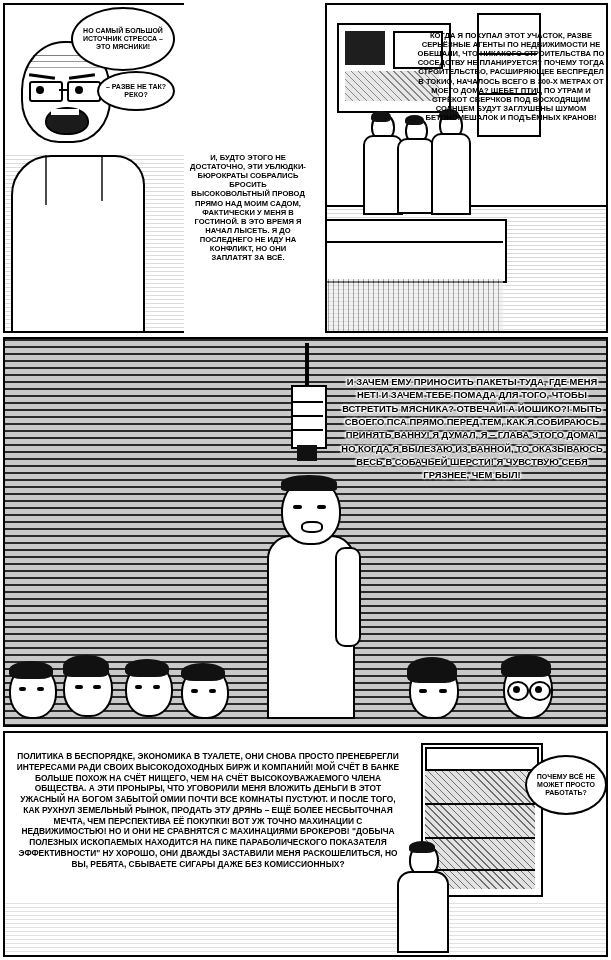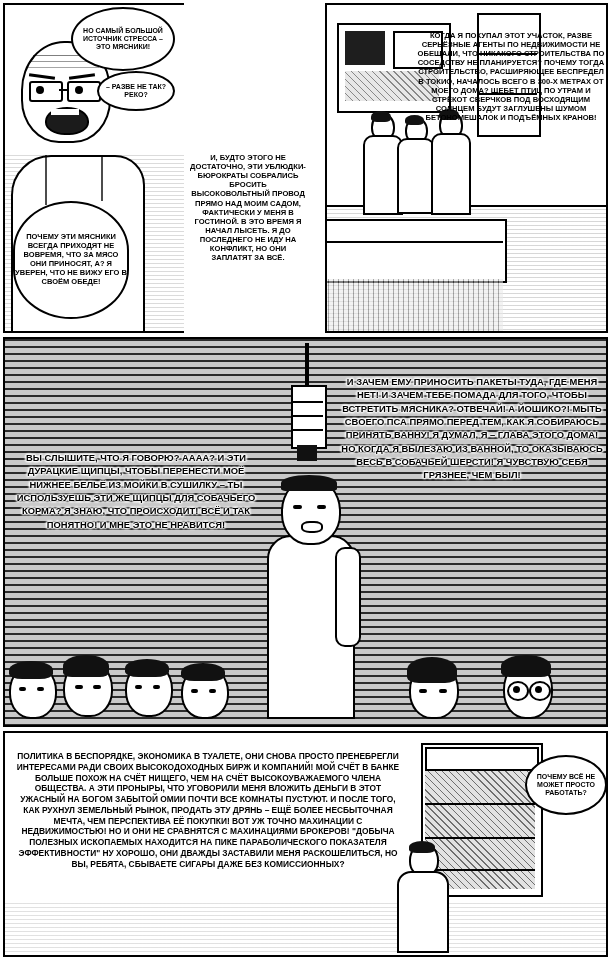--- a/index.html
+++ b/index.html
@@ -66,23 +66,20 @@
       <div class="line" style="left:96px;top:152px;width:2px;height:44px;opacity:.7;"></div>
 
       <div class="bubble" style="left:66px;top:2px;width:104px;height:64px;font-size:7px;line-height:1.15;font-weight:bold;">
         <span>НО САМЫЙ БОЛЬШОЙ ИСТОЧНИК СТРЕССА – ЭТО МЯСНИКИ!</span>
       </div>
 
       <div class="bubble" style="left:92px;top:66px;width:78px;height:40px;font-size:7px;line-height:1.15;font-weight:bold;">
         <span>– РАЗВЕ НЕ ТАК? РЕКО?</span>
       </div>
 
-      <div class="rect-bubble" style="left:8px;top:196px;width:116px;height:118px;border-radius:50%/42%;font-size:7.5px;line-height:1.18;font-weight:bold;">
-        <span>ПОЧЕМУ ЭТИ МЯСНИКИ ВСЕГДА ПРИХОДЯТ НЕ ВОВРЕМЯ, ЧТО ЗА МЯСО ОНИ ПРИНОСЯТ, А? Я УВЕРЕН, ЧТО НЕ ВИЖУ ЕГО В СВОЁМ ОБЕДЕ!</span>
-      </div>
     </div>
   </div>
 
   <div class="panel" style="left:184px;top:3px;width:128px;height:330px;border:none;">
     <div class="inner">
       <div class="txt" style="left:6px;top:150px;width:116px;font-size:7.6px;font-weight:bold;line-height:1.2;">И, БУДТО ЭТОГО НЕ ДОСТАТОЧНО, ЭТИ УБЛЮДКИ-БЮРОКРАТЫ СОБРАЛИСЬ БРОСИТЬ ВЫСОКОВОЛЬТНЫЙ ПРОВОД ПРЯМО НАД МОИМ САДОМ, ФАКТИЧЕСКИ У МЕНЯ В ГОСТИНОЙ. В ЭТО ВРЕМЯ Я НАЧАЛ ЛЫСЕТЬ. Я ДО ПОСЛЕДНЕГО НЕ ИДУ НА КОНФЛИКТ, НО ОНИ ЗАПЛАТЯТ ЗА ВСЁ.</div>
     </div>
   </div>
 
   <div class="panel" style="left:325px;top:3px;width:283px;height:330px;">
@@ -166,22 +163,20 @@
     <div style="position:absolute;left:414px;top:350px;width:8px;height:4px;background:#000;border-radius:2px;"></div>
     <div style="position:absolute;left:434px;top:350px;width:8px;height:4px;background:#000;border-radius:2px;"></div>
 
     <div class="head" style="left:498px;top:320px;width:46px;height:56px;"></div>
     <div class="hair" style="left:496px;top:316px;width:50px;height:22px;border-radius:50% 50% 20% 20%;"></div>
     <div style="position:absolute;left:502px;top:342px;width:18px;height:16px;border:2px solid #000;border-radius:50%;background:#fff;"></div>
     <div style="position:absolute;left:524px;top:342px;width:18px;height:16px;border:2px solid #000;border-radius:50%;background:#fff;"></div>
     <div style="position:absolute;left:508px;top:347px;width:7px;height:7px;background:#000;border-radius:50%;"></div>
     <div style="position:absolute;left:530px;top:347px;width:7px;height:7px;background:#000;border-radius:50%;"></div>
 
-    <div class="txt" style="left:10px;top:112px;width:242px;font-size:9.4px;font-weight:bold;line-height:1.42;
-                text-shadow:0 0 3px #fff,0 0 3px #fff,0 0 3px #fff,1px 0 2px #fff,-1px 0 2px #fff,0 1px 2px #fff,0 -1px 2px #fff;">ВЫ СЛЫШИТЕ, ЧТО Я ГОВОРЮ? АААА? И ЭТИ ДУРАЦКИЕ ЩИПЦЫ, ЧТОБЫ ПЕРЕНЕСТИ МОЁ НИЖНЕЕ БЕЛЬЁ ИЗ МОЙКИ В СУШИЛКУ – ТЫ ИСПОЛЬЗУЕШЬ ЭТИ ЖЕ ЩИПЦЫ ДЛЯ СОБАЧЬЕГО КОРМА? Я ЗНАЮ, ЧТО ПРОИСХОДИТ! ВСЁ И ТАК ПОНЯТНО! И МНЕ ЭТО НЕ НРАВИТСЯ!</div>
 
     <div class="txt" style="left:336px;top:36px;width:262px;font-size:9.4px;font-weight:bold;line-height:1.42;
                 text-shadow:0 0 3px #fff,0 0 3px #fff,0 0 3px #fff,1px 0 2px #fff,-1px 0 2px #fff,0 1px 2px #fff,0 -1px 2px #fff;">И ЗАЧЕМ ЕМУ ПРИНОСИТЬ ПАКЕТЫ ТУДА, ГДЕ МЕНЯ НЕТ! И ЗАЧЕМ ТЕБЕ ПОМАДА ДЛЯ ТОГО, ЧТОБЫ ВСТРЕТИТЬ МЯСНИКА? ОТВЕЧАЙ! А ЙОШИКО?! МЫТЬ СВОЕГО ПСА ПРЯМО ПЕРЕД ТЕМ, КАК Я СОБИРАЮСЬ ПРИНЯТЬ ВАННУ! Я ДУМАЛ, Я – ГЛАВА ЭТОГО ДОМА! НО КОГДА Я ВЫЛЕЗАЮ ИЗ ВАННОЙ, ТО ОКАЗЫВАЮСЬ ВЕСЬ В СОБАЧЬЕЙ ШЕРСТИ! Я ЧУВСТВУЮ СЕБЯ ГРЯЗНЕЕ, ЧЕМ БЫЛ!</div>
   </div>
 
   <div class="panel" style="left:3px;top:731px;width:605px;height:226px;">
     <div class="inner">
 
       <div class="tone-l" style="position:absolute;left:0;top:170px;width:100%;height:56px;opacity:.45;"></div>
 

